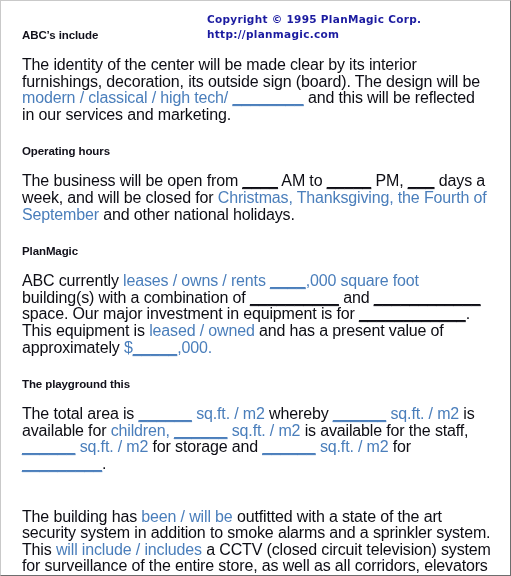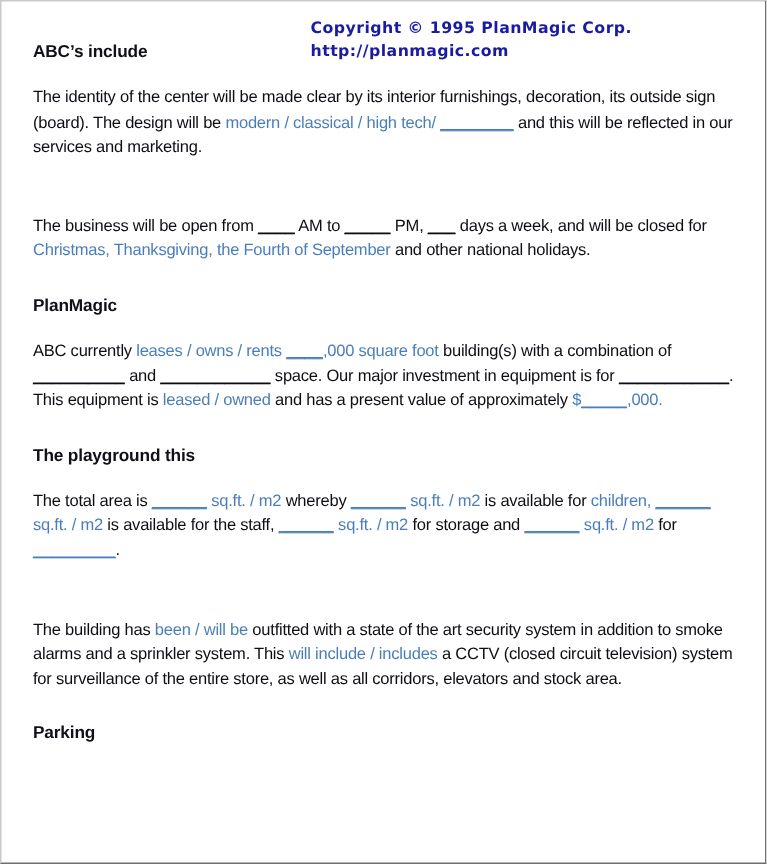--- a/index.html
+++ b/index.html
@@ -45,21 +45,21 @@
   h2.heading {
     font-size: 11.5px;
     font-weight: bold;
     color: #11101a;
     margin: 0;
     padding: 0;
     line-height: 14px;
     letter-spacing: -0.1px;
   }
   p.para {
-    font-size: 11px;
+    font-size: 16px;
     color: #0d0d14;
     margin: 0;
     padding: 0;
     line-height: 16.6px;
     letter-spacing: -0.15px;
     text-align: left;
   }
   .blue { color: #4a7ebb; }
   .blank {
     color: #4a7ebb;
@@ -87,20 +87,21 @@
     <div>http://planmagic.com</div>
   </div>
 
   <div id="content">
     <div id="sections-container">
         <div class="gap-head-to-head"></div>
         <h2 class="heading">ABC’s include</h2>
         <div class="gap-head-to-para"></div>
         <p class="para"><span>The identity of the center will be made clear by its interior furnishings, decoration, its outside sign (board).  The design will be </span><span class="blue">modern / classical / high tech/ </span><span class="blank">________</span><span> and this will be reflected in our services and marketing.</span></p>
         <div class="gap-para-to-head"></div>
+        <h2 class="heading">Operating hours</h2>
         <div class="gap-head-to-para"></div>
         <p class="para"><span>The business will be open from </span><span class="blank-dark">____</span><span> AM to </span><span class="blank-dark">_____</span><span> PM, </span><span class="blank-dark">___</span><span> days a week, and will be closed for </span><span class="blue">Christmas, Thanksgiving, the Fourth of September</span><span> and other national holidays.</span></p>
         <div class="gap-para-to-head"></div>
         <h2 class="heading">PlanMagic</h2>
         <div class="gap-head-to-para"></div>
         <p class="para"><span>ABC currently </span><span class="blue">leases / owns / rents </span><span class="blank">____</span><span class="blue">,000 square foot</span><span> building(s)  with a combination  of </span><span class="blank-dark">__________</span><span> and </span><span class="blank-dark">____________</span><span> space.  Our major  investment  in equipment  is for </span><span class="blank-dark">____________</span><span>. This equipment  is </span><span class="blue">leased / owned</span><span> and has a present value of approximately </span><span class="blue">$</span><span class="blank">_____</span><span class="blue">,000.</span></p>
         <div class="gap-para-to-head"></div>
         <h2 class="heading">The playground this</h2>
         <div class="gap-head-to-para"></div>
         <p class="para"><span>The total area is </span><span class="blank">______</span><span class="blue"> sq.ft. / m2</span><span> whereby </span><span class="blank">______</span><span class="blue"> sq.ft. / m2</span><span> is available for </span><span class="blue">children,  </span><span class="blank">______</span><span class="blue"> sq.ft. / m2</span><span> is available  for the staff, </span><span class="blank">______</span><span class="blue"> sq.ft. / m2</span><span> for storage and </span><span class="blank">______</span><span class="blue"> sq.ft. / m2</span><span> for </span><span class="blank">_________</span><span>.</span></p>

